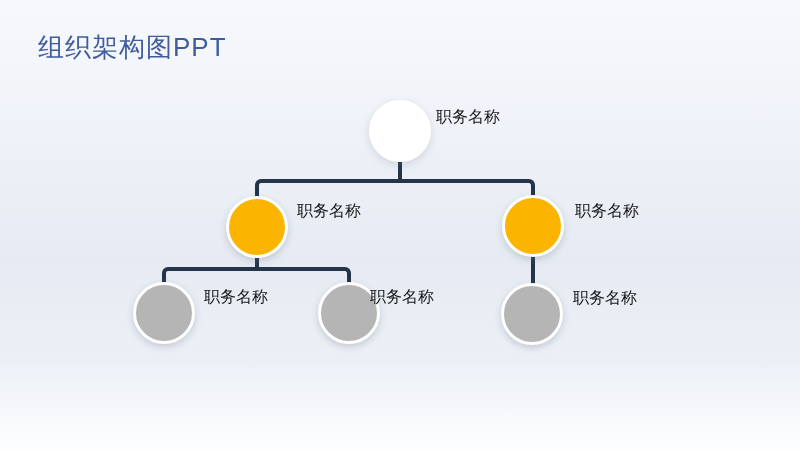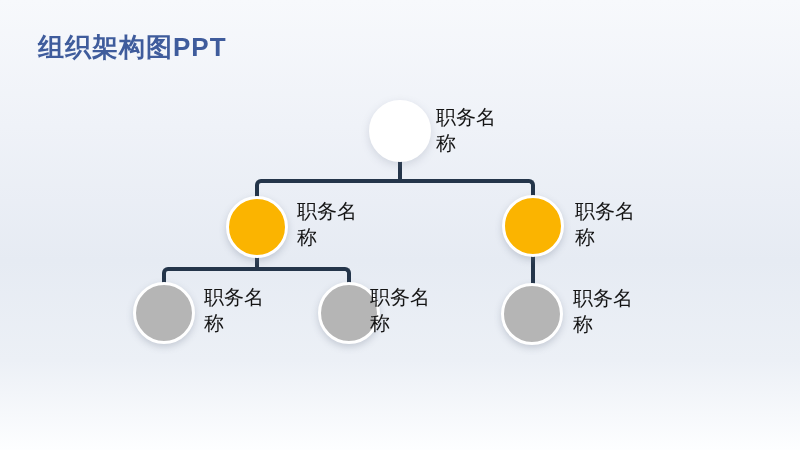--- a/index.html
+++ b/index.html
@@ -11,21 +11,21 @@
   .slide {
     position: relative;
     width: 800px; height: 450px;
     background: linear-gradient(180deg,
       #F7F9FC 0%, #EFF2F8 28%, #E6EBF3 58%, #ECF0F6 80%, #FDFEFF 100%);
   }
   .title {
     position: absolute;
     left: 38px; top: 30px;
     font-size: 26px;
-    font-weight: bold;
+    font-weight: normal;
     letter-spacing: 1px;
     color: var(--title-color, #3F5C9C);
     font-family: "Liberation Sans", sans-serif;
   }
   
   .circle {
     position: absolute;
     width: 56px; height: 56px;
     border-radius: 50%;
     border: 3px solid #FFFFFF;
@@ -41,21 +41,21 @@
   #circle-l2b  { left: 502px; top: 195px; }
   #circle-l3a  { left: 133px; top: 282px; }
   #circle-l3b  { left: 318px; top: 282px; }
   #circle-l3c  { left: 501px; top: 283px; }
 
   
   .node-label {
     position: absolute;
     width: 74px;
     font-family: "Liberation Serif", "DejaVu Serif", serif;
-    font-size: 20px;
+    font-size: 16px;
     line-height: 26px;
     color: var(--label-color, #141414);
     word-break: break-all;
   }
   #label-root { left: 436px; top: 104px; }
   #label-l2a  { left: 297px; top: 198px; }
   #label-l2b  { left: 575px; top: 198px; }
   #label-l3a  { left: 204px; top: 284px; }
   #label-l3b  { left: 370px; top: 284px; }
   #label-l3c  { left: 573px; top: 285px; }

